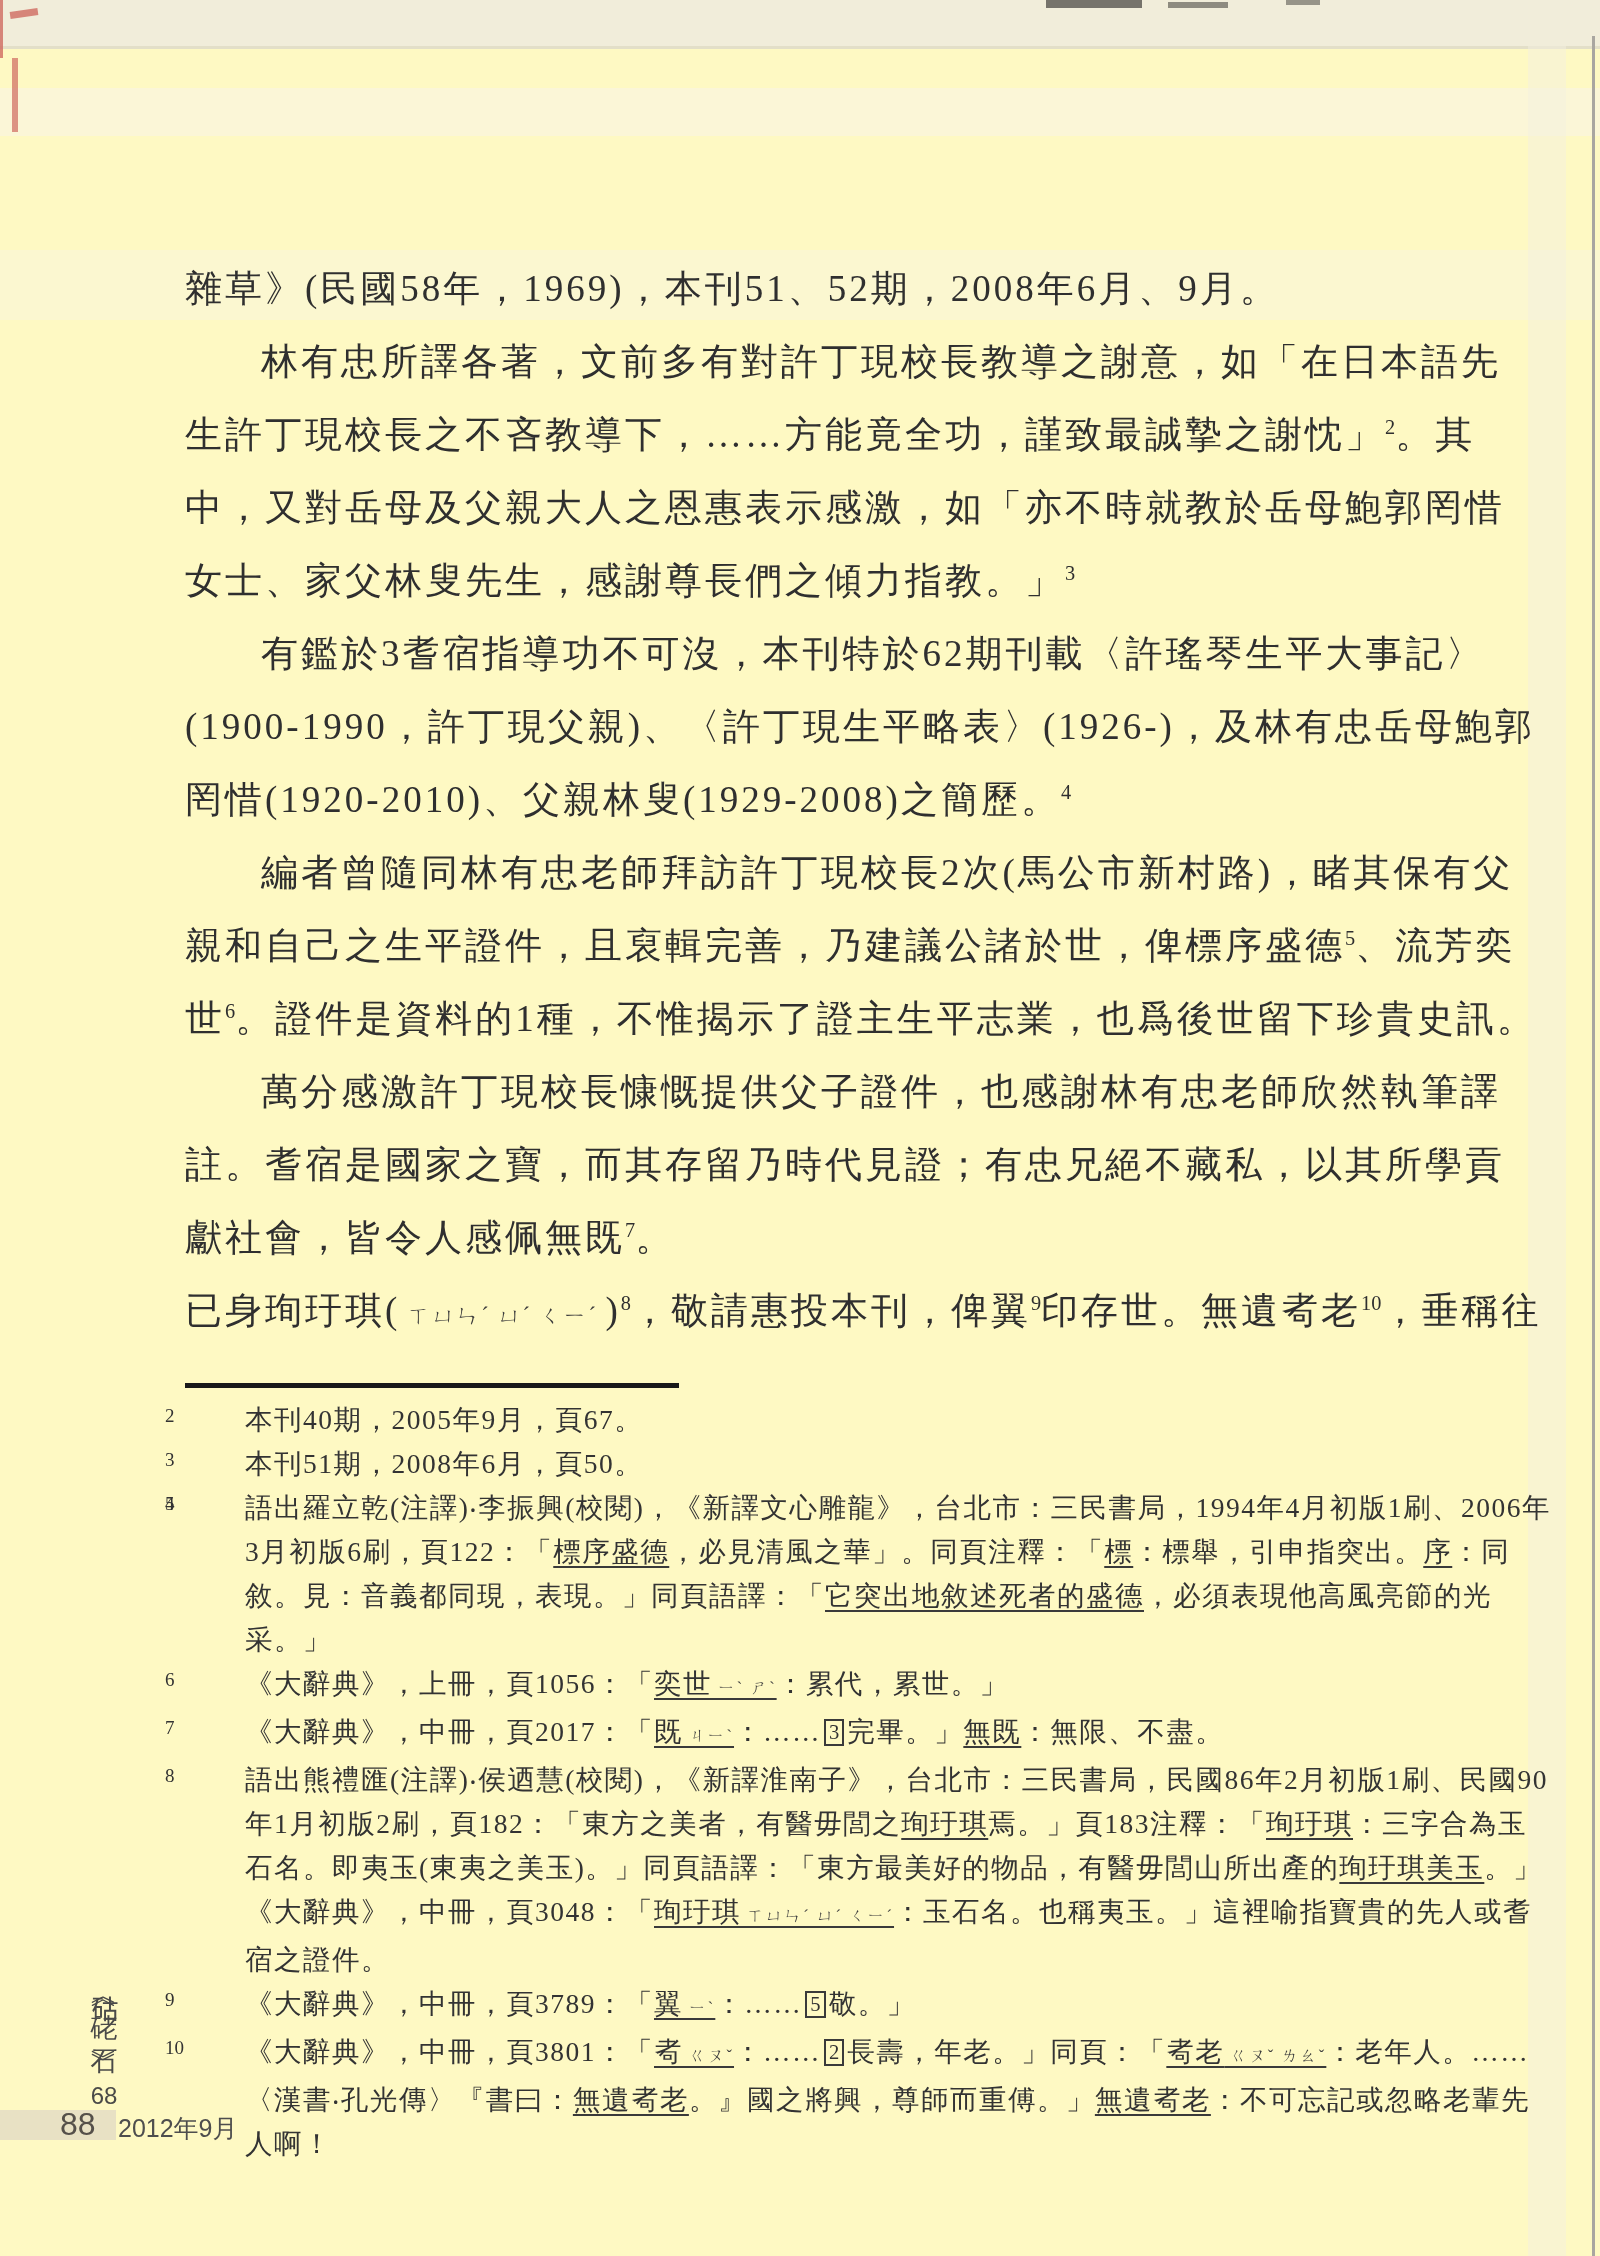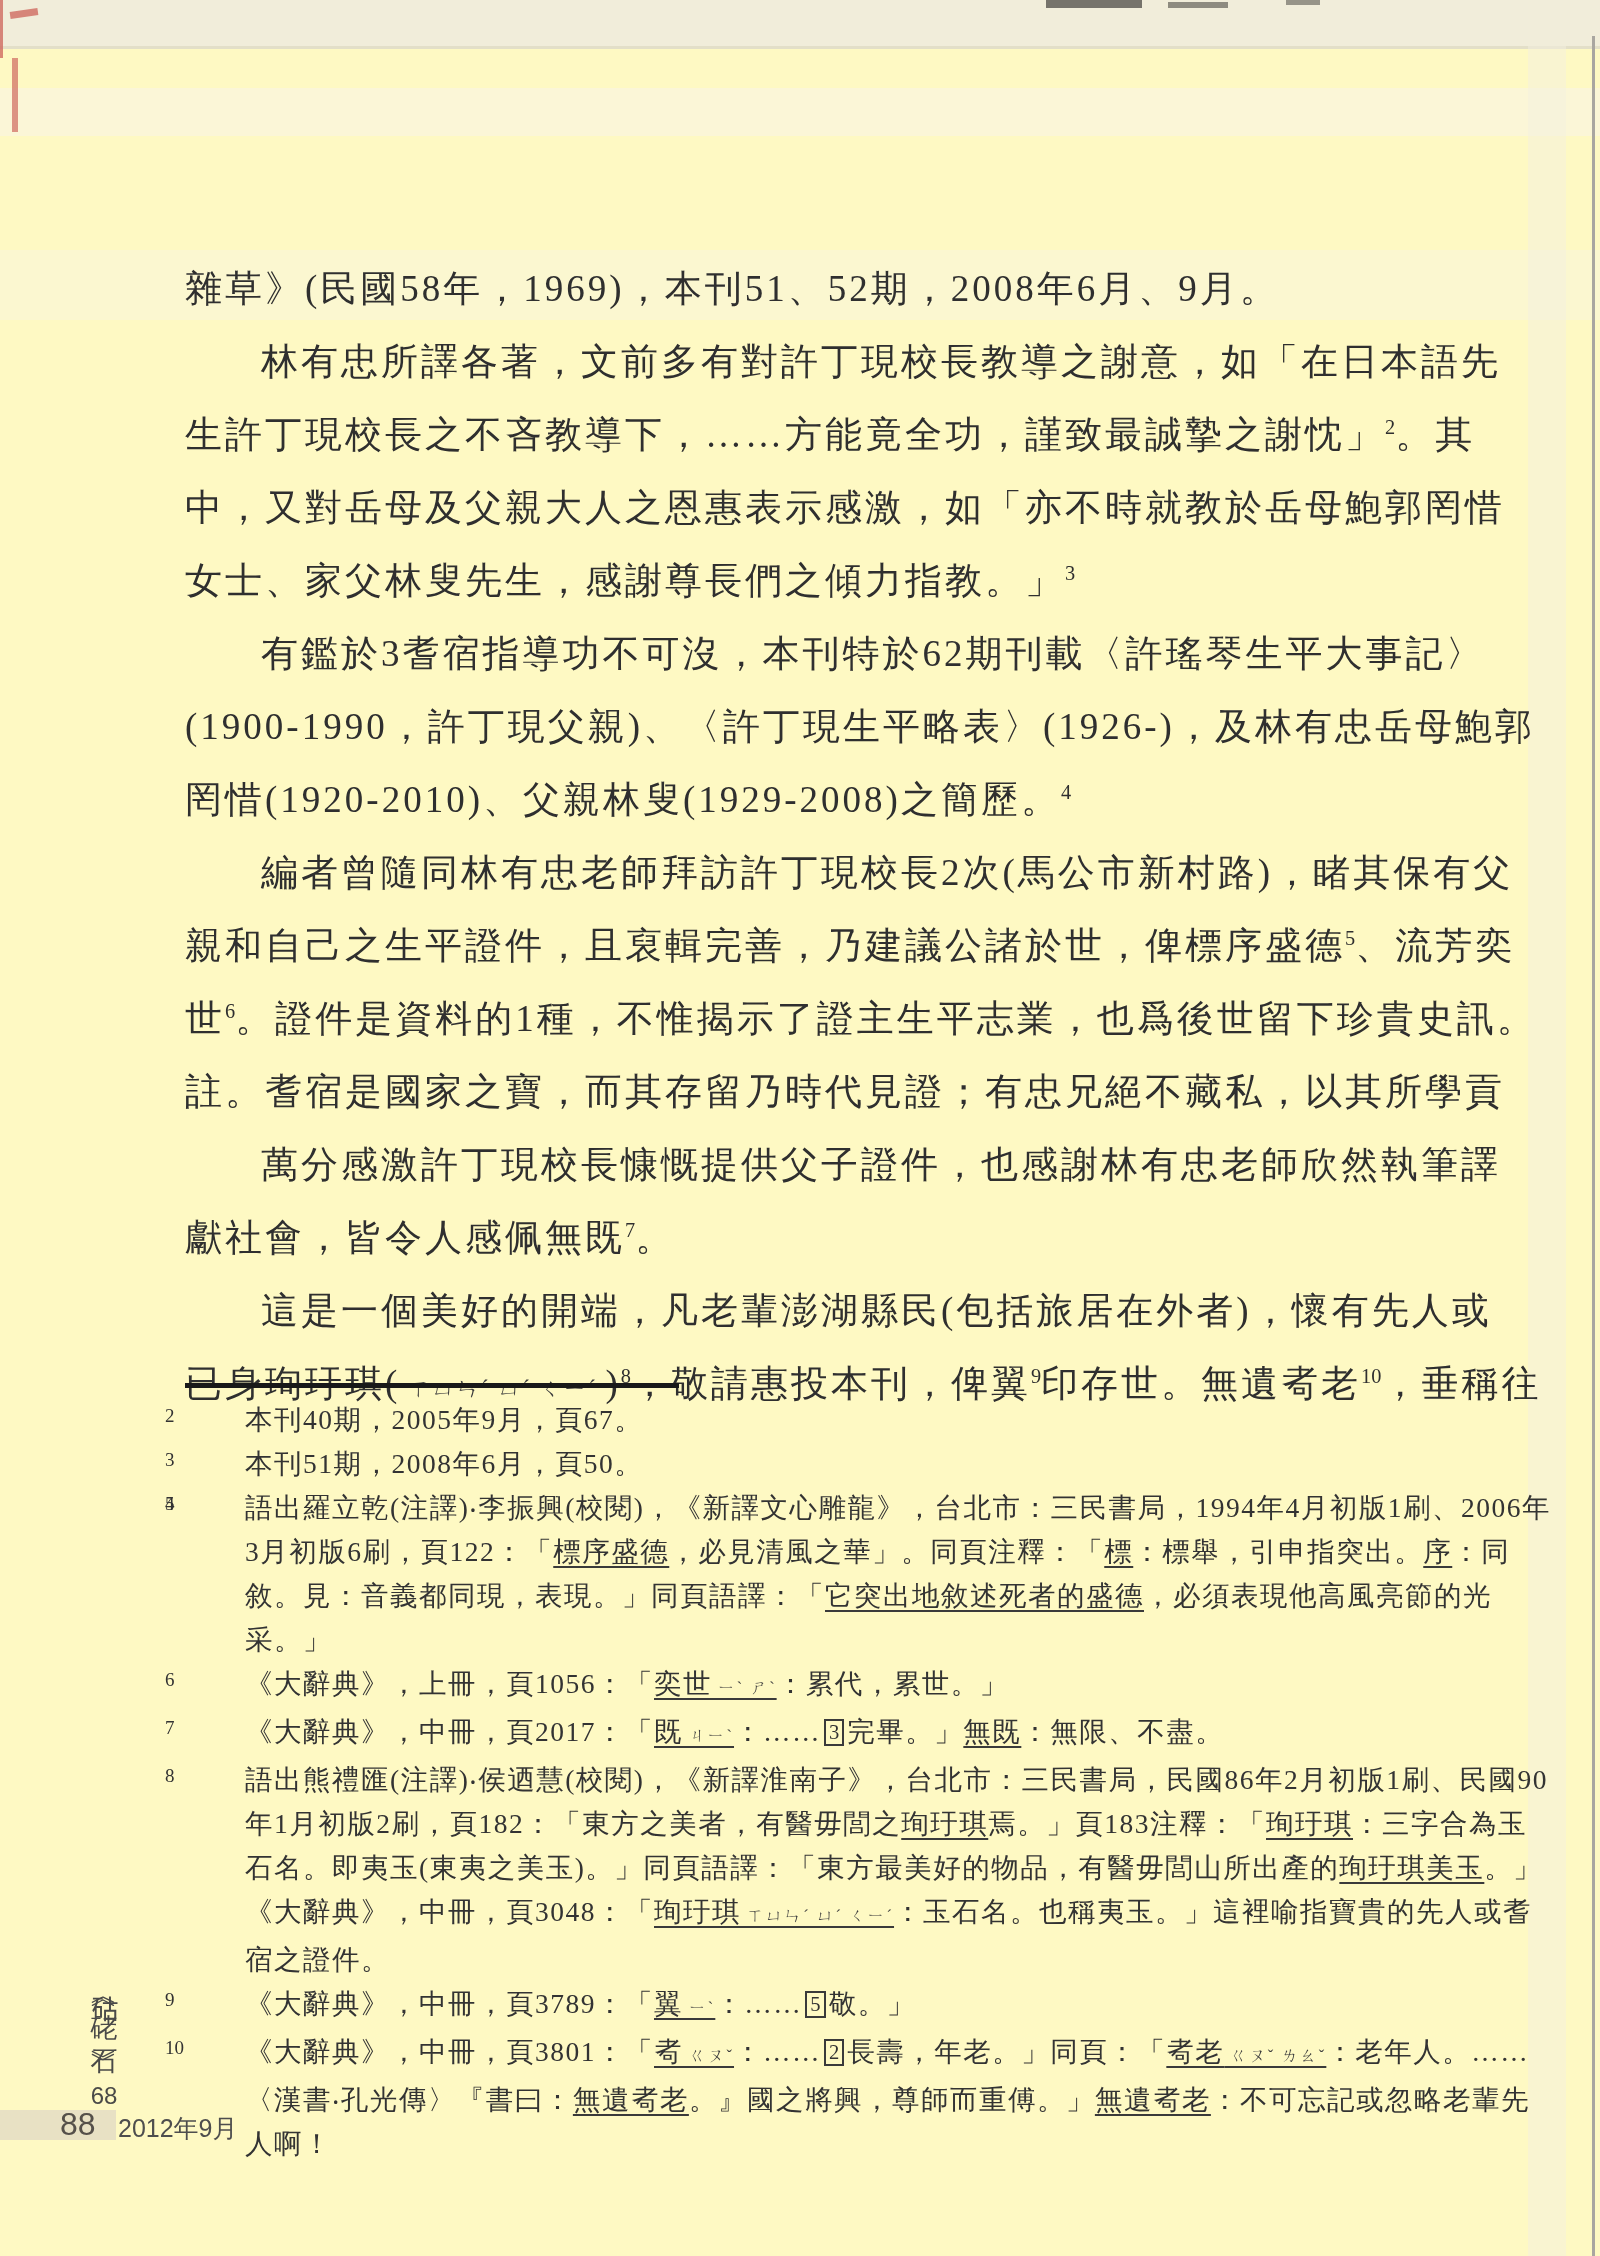--- a/index.html
+++ b/index.html
@@ -100,24 +100,23 @@
       <div class="bline indent"><span>林有忠所譯各著，文前多有對許丁現校長教導之謝意，如「在日本語先</span></div>
       <div class="bline"><span>生許丁現校長之不吝教導下，……方能竟全功，謹致最誠摯之謝忱」</span><span class="sup">2</span><span>。其</span></div>
       <div class="bline"><span>中，又對岳母及父親大人之恩惠表示感激，如「亦不時就教於岳母鮑郭罔惜</span></div>
       <div class="bline"><span>女士、家父林叟先生，感謝尊長們之傾力指教。」</span><span class="sup">3</span></div>
       <div class="bline indent"><span>有鑑於3耆宿指導功不可沒，本刊特於62期刊載〈許瑤琴生平大事記〉</span></div>
       <div class="bline"><span>(1900-1990，許丁現父親)、〈許丁現生平略表〉(1926-)，及林有忠岳母鮑郭</span></div>
       <div class="bline"><span>罔惜(1920-2010)、父親林叟(1929-2008)之簡歷。</span><span class="sup">4</span></div>
       <div class="bline indent"><span>編者曾隨同林有忠老師拜訪許丁現校長2次(馬公市新村路)，睹其保有父</span></div>
       <div class="bline"><span>親和自己之生平證件，且裒輯完善，乃建議公諸於世，俾標序盛德</span><span class="sup">5</span><span>、流芳奕</span></div>
       <div class="bline"><span>世</span><span class="sup">6</span><span>。證件是資料的1種，不惟揭示了證主生平志業，也爲後世留下珍貴史訊。</span></div>
+      <div class="bline indent"><span>萬分感激許丁現校長慷慨提供父子證件，也感謝林有忠老師欣然執筆譯</span></div>
       <div class="bline"><span>註。耆宿是國家之寶，而其存留乃時代見證；有忠兄絕不藏私，以其所學貢</span></div>
-      <div class="bline indent"><span>萬分感激許丁現校長慷慨提供父子證件，也感謝林有忠老師欣然執筆譯</span></div>
       <div class="bline"><span>獻社會，皆令人感佩無既</span><span class="sup">7</span><span>。</span></div>
-      <div class="bline indent"><span>這是一個美好的開端，凡老輩澎湖縣民(包括旅居在外者)，懷有先人或</span></div>
       <div class="bline"><span>已身珣玗琪(</span><span class="zy"> ㄒㄩㄣˊ ㄩˊ ㄑㄧˊ </span><span>)</span><span class="sup">8</span><span>，敬請惠投本刊，俾翼</span><span class="sup">9</span><span>印存世。無遺耇老</span><span class="sup">10</span><span>，垂稱往</span></div>
     </div>
 
   <div class="fnrule"></div>
   <div class="footnotes" id="footnotes">
       <div class="fn"><span class="fnnum">2</span><span><span>本刊40期，2005年9月，頁67。</span></span></div>
       <div class="fn"><span class="fnnum">3</span><span><span>本刊51期，2008年6月，頁50。</span></span></div>
       <div class="fn"><span class="fnnum">4</span></div>
       <div class="fn"><span class="fnnum">5</span><span><span>語出羅立乾(注譯)‧李振興(校閱)，《新譯文心雕龍》，台北市：三民書局，1994年4月初版1刷、2006年3月初版6刷，頁122：「</span><span class="u">標序盛德</span><span>，必見清風之華」。同頁注釋：「</span><span class="u">標</span><span>：標舉，引申指突出。</span><span class="u">序</span><span>：同敘。見：音義都同現，表現。」同頁語譯：「</span><span class="u">它突出地敘述死者的盛德</span><span>，必須表現他高風亮節的光采。」</span></span></div>
       <div class="fn"><span class="fnnum">6</span><span><span>《大辭典》，上冊，頁1056：「</span><span class="u">奕世</span><span class="u zy"> ㄧˋ ㄕˋ</span><span>：累代，累世。」</span></span></div>

